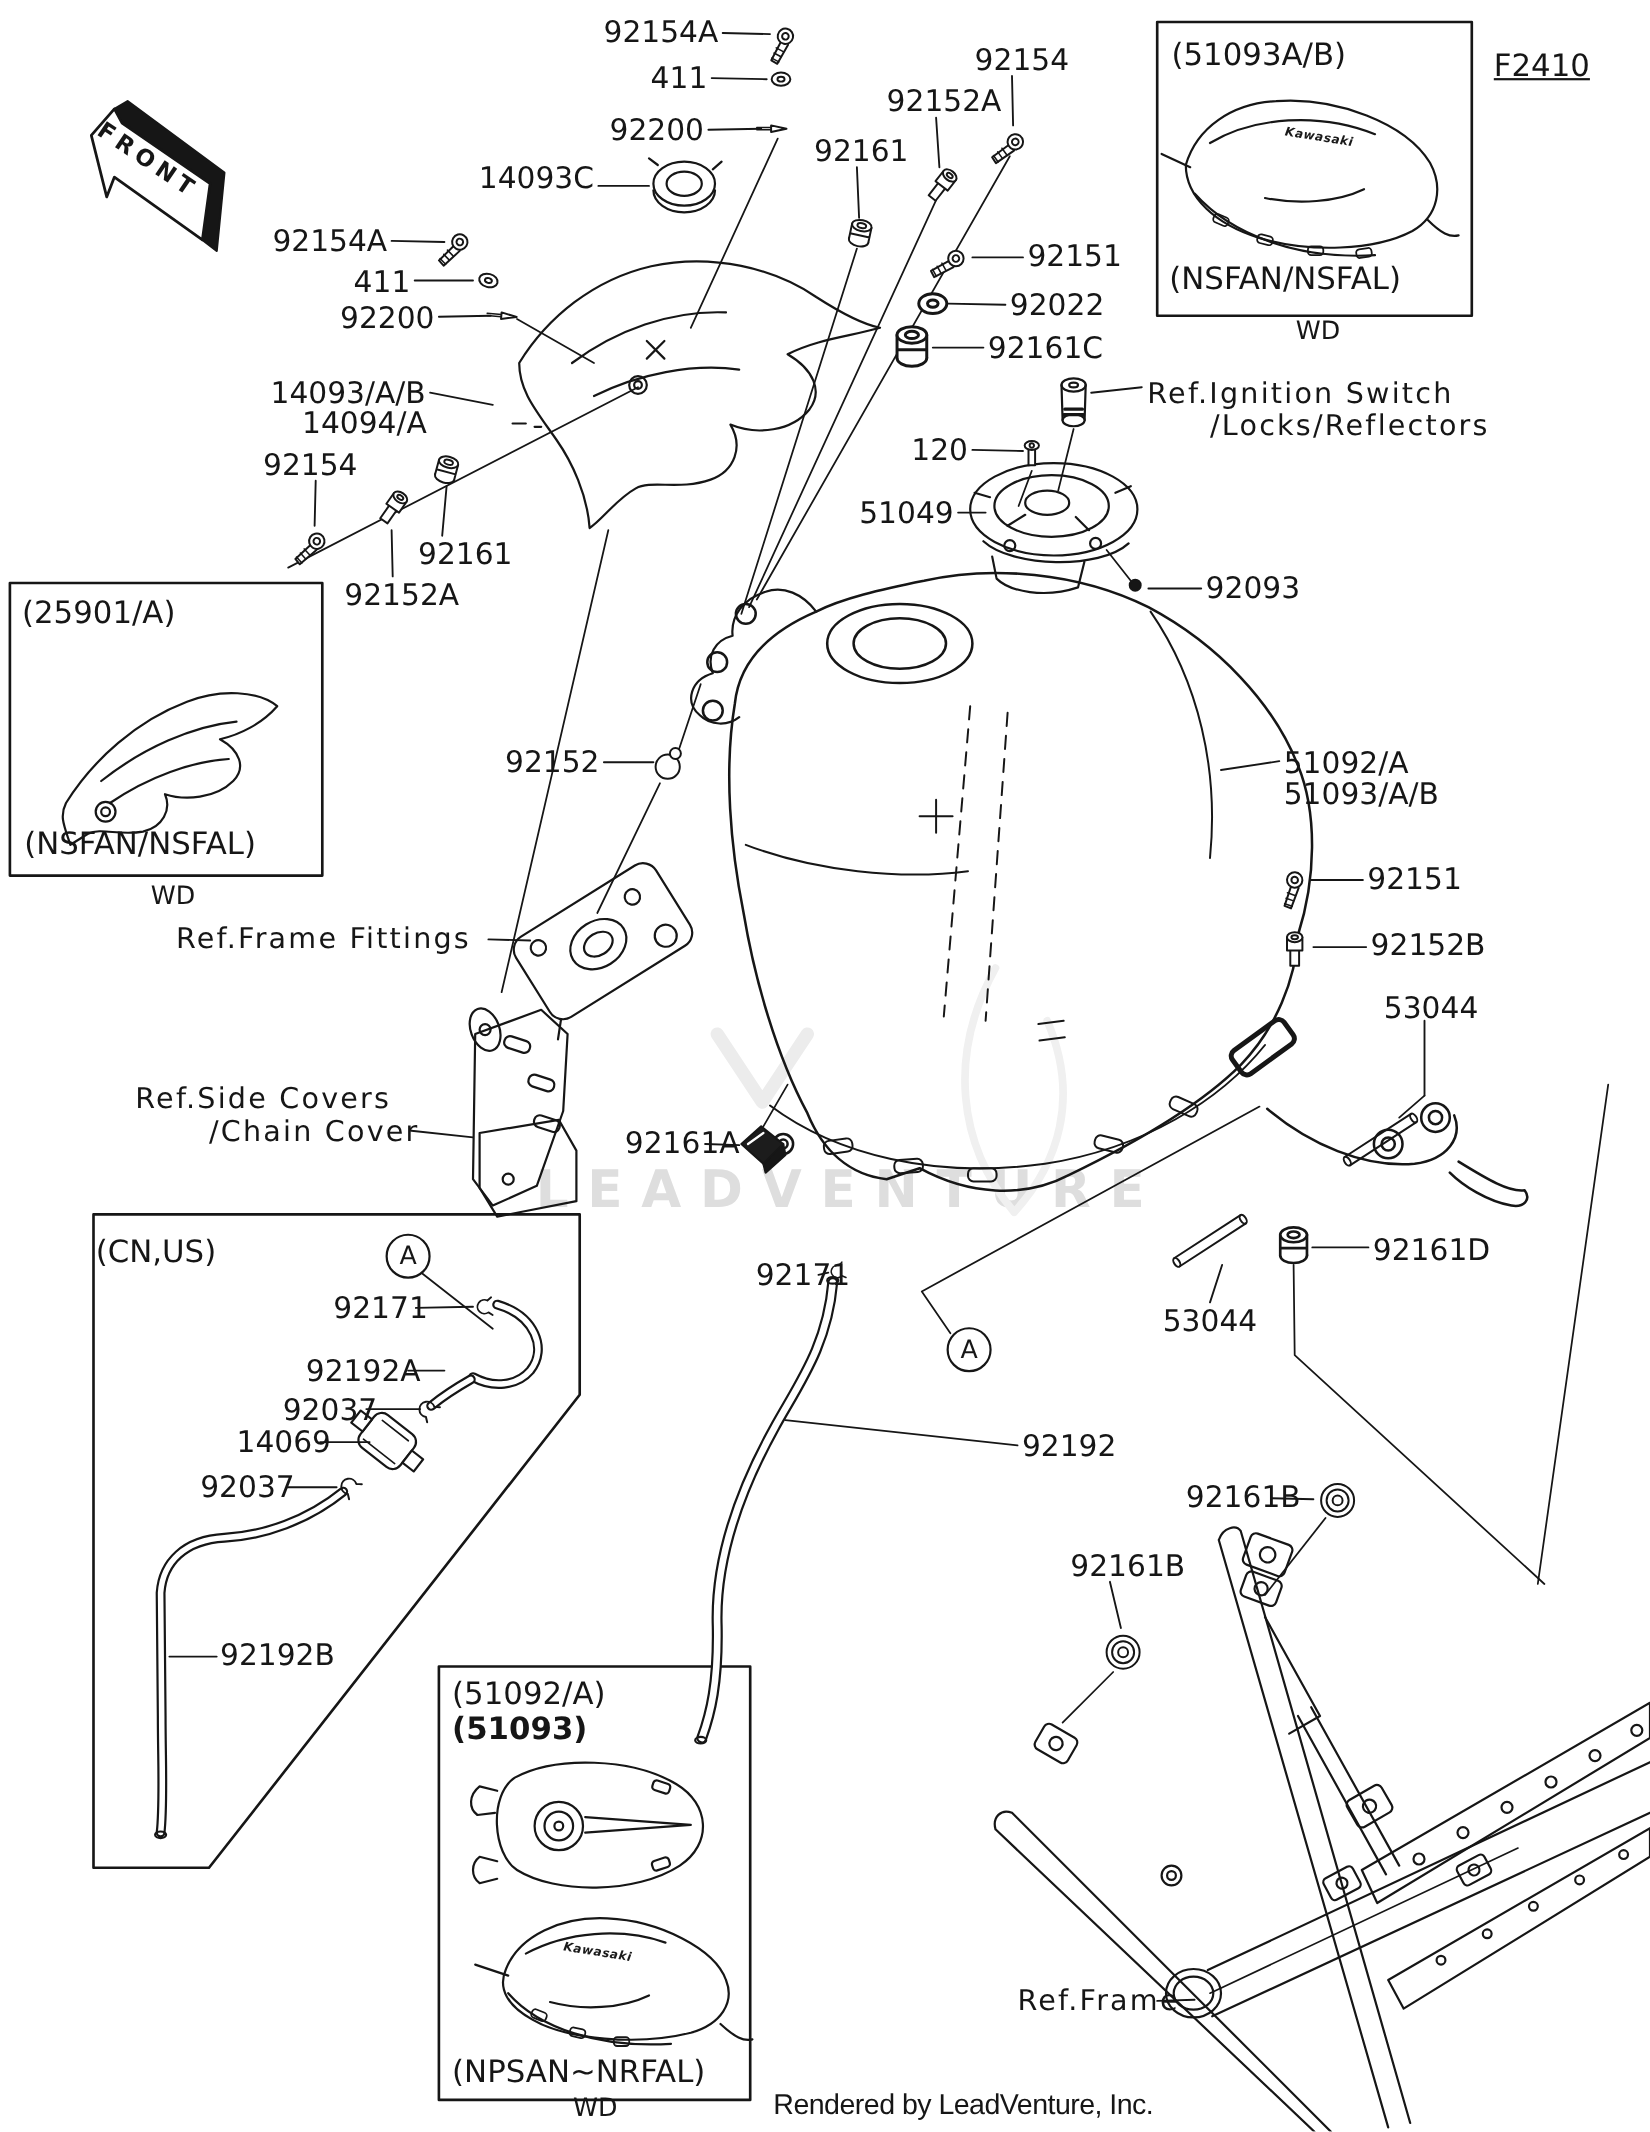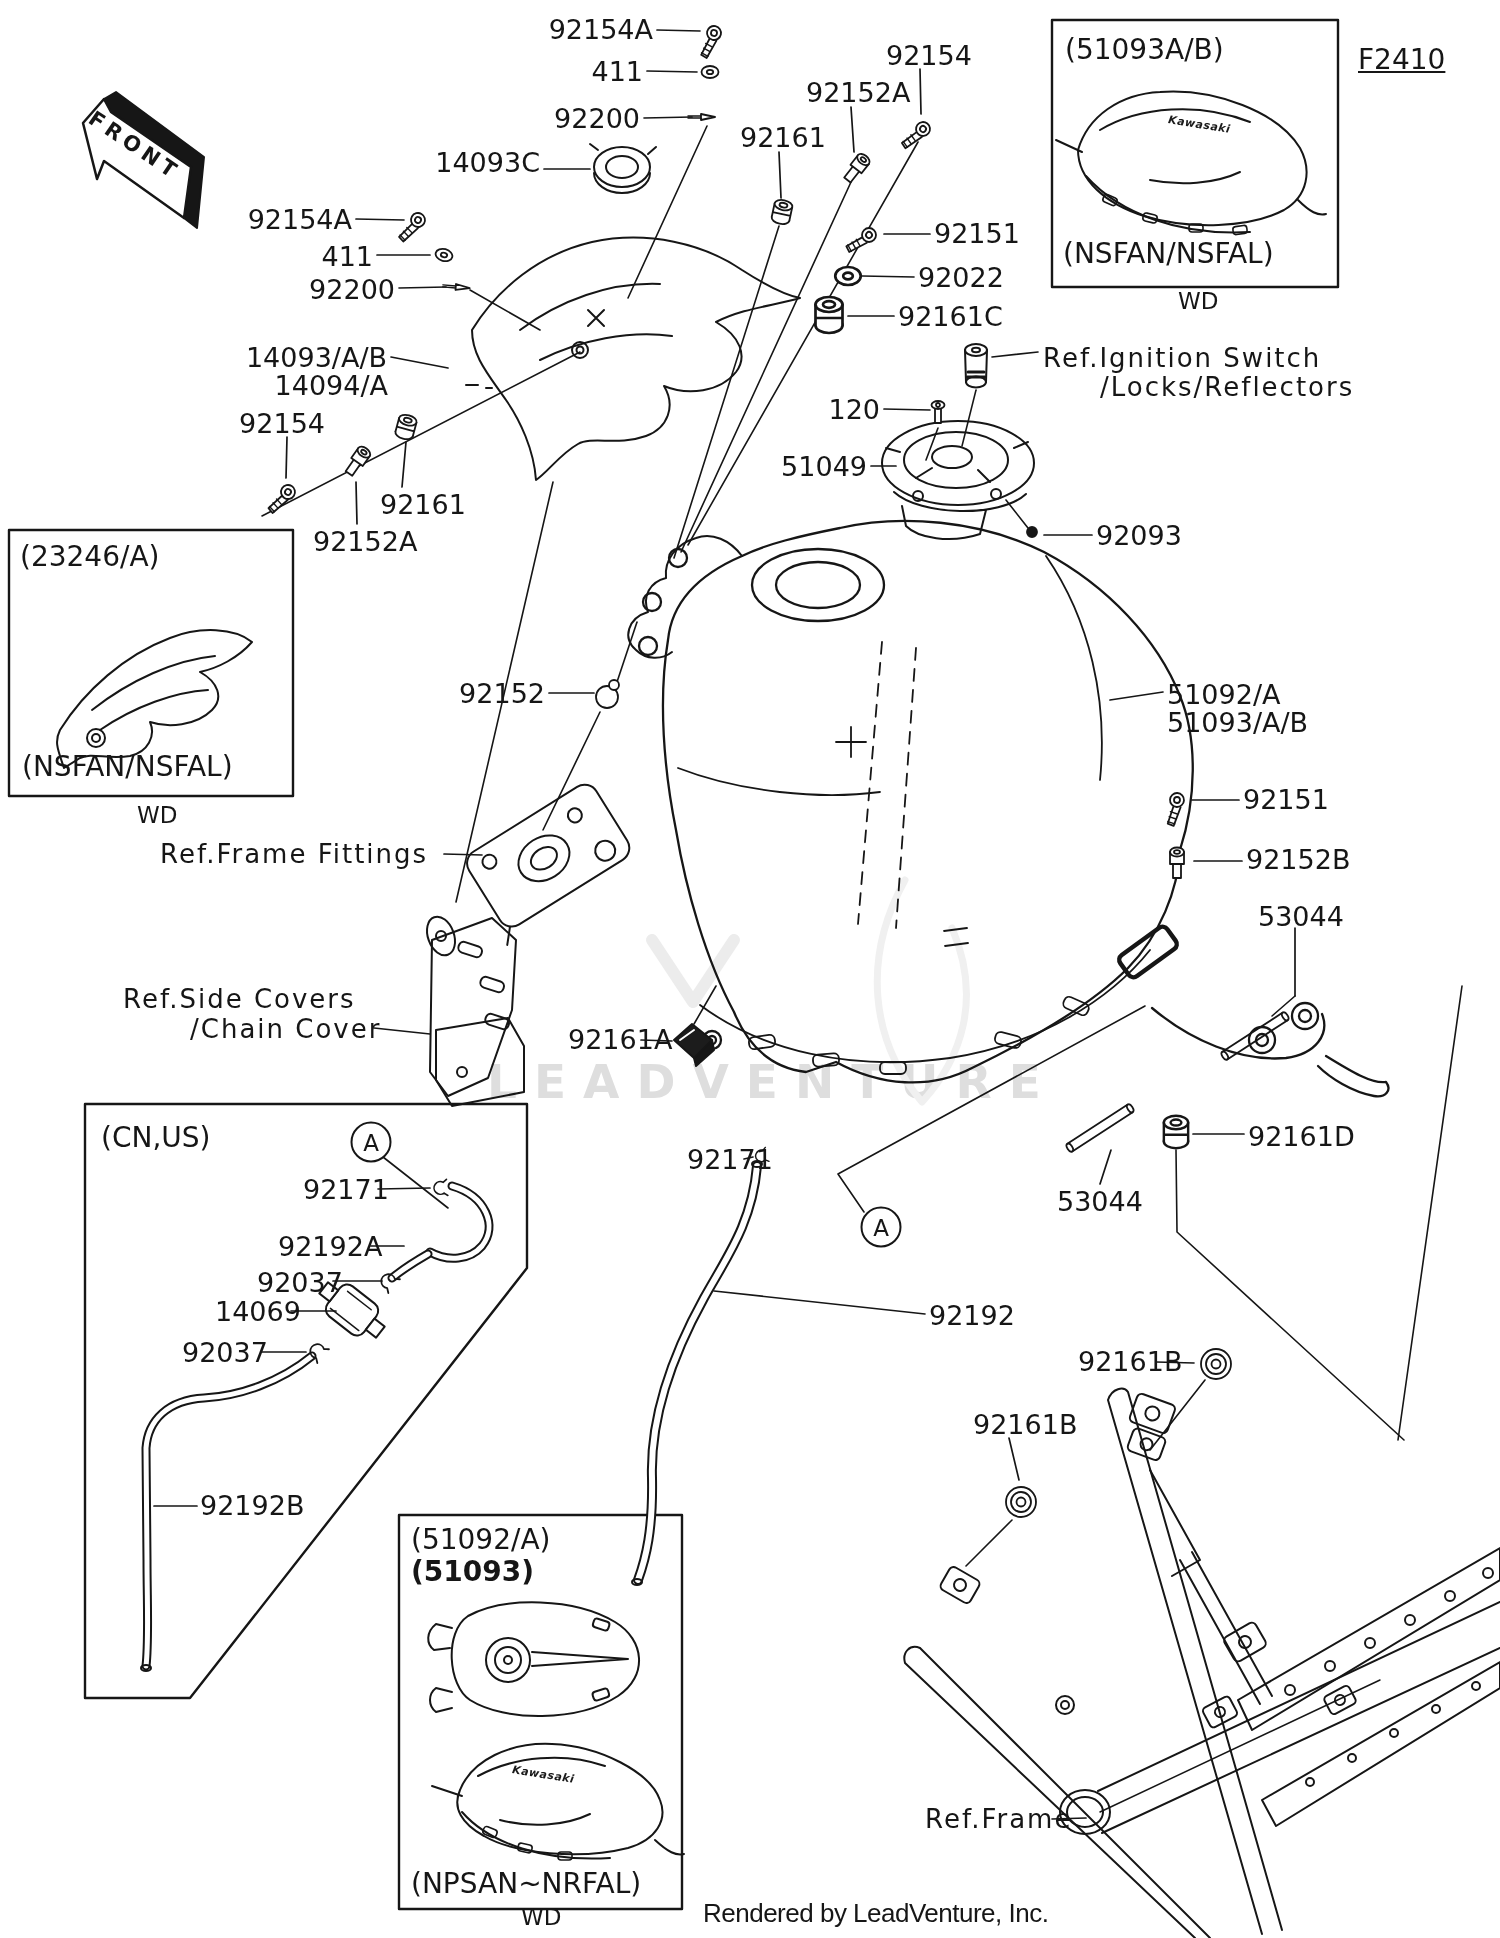--- a/index.html
+++ b/index.html
@@ -482,24 +482,24 @@
     <div class="lbl ref" style="left: 1043px; top: 344px;">Ref.Ignition Switch</div>
     <div class="lbl ref" style="left: 1100px; top: 373px;">/Locks/Reflectors</div>
     <div class="lbl ref" style="left: 160px; top: 840px;">Ref.Frame Fittings</div>
     <div class="lbl ref" style="left: 123px; top: 985px;">Ref.Side Covers</div>
     <div class="lbl ref" style="left: 190px; top: 1015px;">/Chain Cover</div>
     <div class="lbl ref" style="left: 925px; top: 1805px;">Ref.Frame</div>
     <div class="lbl cap" style="left: 1065px; top: 35px;">(51093A/B)</div>
     <div class="lbl cap" style="left: 1063px; top: 239px;">(NSFAN/NSFAL)</div>
     <div class="lbl cap" style="left: 1178px; top: 289px; font-size: 23px;">WD</div>
     <div class="lbl cap" style="left: 1358px; top: 45px; text-decoration: underline;">F2410</div>
-    <div class="lbl cap" style="left: 20px; top: 542px;">(23246/A)</div>
+    <div class="lbl cap" style="left: 20px; top: 542px;">(25901/A)</div>
     <div class="lbl cap" style="left: 22px; top: 752px;">(NSFAN/NSFAL)</div>
     <div class="lbl cap" style="left: 137px; top: 803px; font-size: 23px;">WD</div>
-    <div class="lbl cap" style="left: 101px; top: 1123px;">(CN,US)</div>
+    <div class="lbl cap" style="left: 87px; top: 1123px;">(CN,US)</div>
     <div class="lbl cap" style="left: 411px; top: 1525px;">(51092/A)</div>
     <div class="lbl cap" style="left: 411px; top: 1557px; font-weight: bold;">(51093)</div>
     <div class="lbl cap" style="left: 411px; top: 1869px; text-align: right;">(NPSAN~NRFAL)</div>
     <div class="lbl cap" style="left: 521px; top: 1905px; font-size: 23px;">WD</div>
     <div class="lbl cap cond" style="left: 683px; top: 1899px; font-size: 26px; margin-left: 20px;">Rendered by LeadVenture, Inc.</div>
     <div class="marker" style="left: 881px; top: 1227px;">A</div>
     <div class="marker" style="left: 371px; top: 1142px;">A</div>
   </div>
 
 </body></html>

